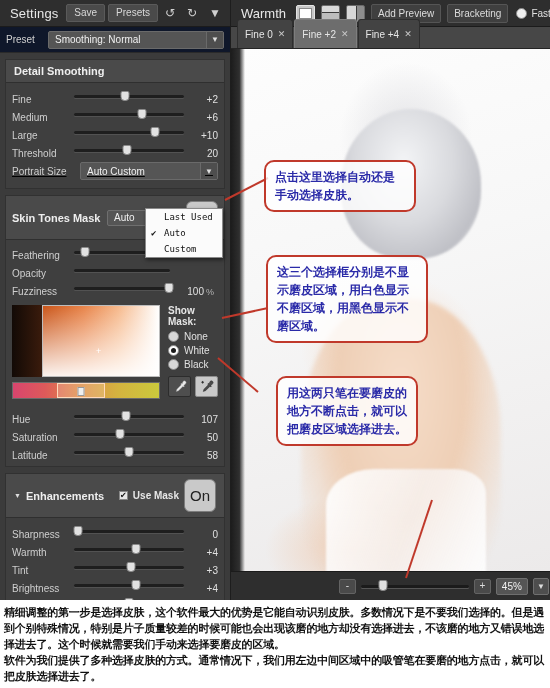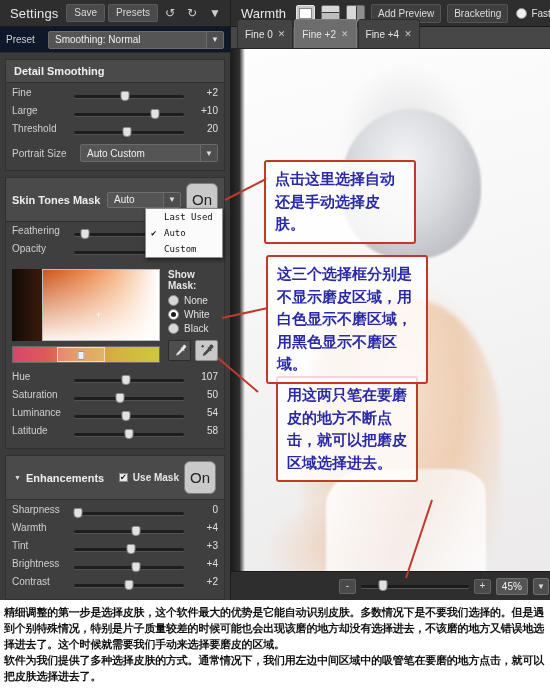--- a/index.html
+++ b/index.html
@@ -31,29 +31,29 @@
   .combo-val { color: #f0f0f0; font-size: 10px; padding-left: 6px; flex: 1; }
   .combo-arrow { width: 17px; height: 100%; background: #4e4e4e; border-left: 1px solid #6a6a6a; display: flex; align-items: center; justify-content: center; color: #ddd; font-size: 8px; }
 
   .section { margin: 6px 5px 0 5px; background: #3f3f3f; border: 1px solid #313131; }
   .section-title { background: #4a4a4a; color: #eee; font-size: 11px; font-weight: bold; padding: 5px 8px; display: flex; align-items: center; gap: 5px; border-bottom: 1px solid #2f2f2f; }
   .section-title .caret { font-size: 7px; color: #ddd; }
   .sec-right { margin-left: auto; display: flex; align-items: center; gap: 5px; font-weight: normal; }
   .chkbox { width: 9px; height: 9px; background: #e8e8e8; border: 1px solid #888; display: inline-flex; align-items: center; justify-content: center; font-size: 8px; color: #111; line-height: 1; }
   .onbtn { background: #c9c9c9; color: #222; font-size: 15px; padding: 7px 5px; border: 1px solid #7d7d7d; border-radius: 6px; }
 
-  .slider-row { display: flex; align-items: flex-start; height: 18px; padding: 0 6px; }
+  .slider-row { display: flex; align-items: flex-end; height: 18px; padding: 0 6px; }
   .sl-label { color: #cfcfcf; font-size: 10px; width: 62px; }
   .sl-track-wrap { flex: 1; position: relative; height: 18px; }
   .sl-track { position: absolute; top: 8px; left: 0; right: 0; height: 3px; background: #1e1e1e; border-radius: 2px; box-shadow: 0 1px 0 #525252; }
   .sl-knob { position: absolute; top: 4px; width: 9px; height: 10px; background: #e2e2e2; border: 1px solid #8a8a8a; border-radius: 2px 2px 4px 4px; transform: translateX(-50%); }
   .sl-val { color: #e0e0e0; font-size: 10px; width: 34px; text-align: right; }
   .sl-unit { color: #b5b5b5; font-size: 9px; width: 14px; text-align: left; padding-left: 2px; }
 
-  .portrait-row { display: flex; align-items: center; height: 24px; padding: 3px 6px; gap: 6px; }
+  .portrait-row { display: flex; align-items: center; height: 24px; padding: 3px 6px; gap: 6px; text-decoration: underline; }
   .portrait-label { color: #cfcfcf; font-size: 10px; width: 62px; }
 
   
   .skin-head { background: #4a4a4a; color: #eee; font-size: 11px; font-weight: bold; padding: 5px 6px; display: flex; align-items: center; gap: 6px; border-bottom: 1px solid #2f2f2f; }
   .skin-combo { width: 74px; height: 16px; background: #555; border: 1px solid #6f6f6f; border-radius: 2px; display: flex; align-items: center; font-weight: normal; }
 
   
   .dropdown {
     position: absolute; left: 145px; top: 208px; width: 78px; background: #fbfbfb;
     border: 1px solid #8a8a8a; box-shadow: 1px 2px 4px rgba(0,0,0,.5); z-index: 40;
@@ -132,22 +132,22 @@
 
   .zoombar { position: absolute; left: 0; right: 0; bottom: 0; height: 29px; background: #2e2e2e; display: flex; align-items: center; justify-content: flex-end; gap: 5px; padding: 0 6px; border-top: 1px solid #1b1b1b; }
   .z-btn { width: 17px; height: 15px; background: #4a4a4a; border: 1px solid #636363; border-radius: 2px; color: #ddd; font-size: 10px; display: flex; align-items: center; justify-content: center; line-height: 1; }
   .z-track-wrap { width: 108px; height: 16px; position: relative; }
   .z-track { position: absolute; top: 7px; left: 0; right: 0; height: 3px; background: #1b1b1b; border-radius: 2px; box-shadow: 0 1px 0 #555; }
   .z-knob { position: absolute; top: 2px; left: 22px; width: 9px; height: 11px; background: #e2e2e2; border: 1px solid #8a8a8a; border-radius: 2px 2px 4px 4px; transform: translateX(-50%); }
   .z-pct { background: #555; border: 1px solid #6f6f6f; color: #f2f2f2; font-size: 10px; padding: 2px 5px; border-radius: 2px; }
   .z-arrow { width: 16px; height: 17px; background: #4e4e4e; border: 1px solid #6f6f6f; border-radius: 2px; color: #ddd; font-size: 8px; display: flex; align-items: center; justify-content: center; }
 
   
-  .ann { position: absolute; background: rgba(255,255,255,.80); border: 2px solid #c0392b; border-radius: 3px;
-         color: #2a2aa8; font-family: "DejaVu Sans", sans-serif; font-size: 15px; font-weight: bold; line-height: 1.5;
+  .ann { position: absolute; background: rgba(255,255,255,.80); border: 2px solid #c0392b; border-radius: 10px;
+         color: #2a2aa8; font-family: "DejaVu Sans", sans-serif; font-size: 12px; font-weight: bold; line-height: 1.5;
          padding: 6px 9px; z-index: 30; }
   .ann-svg { position: absolute; left: 0; top: 0; width: 550px; height: 600px; z-index: 29; pointer-events: none; }
 
   
   .caption { position: absolute; left: 0; top: 600px; width: 550px; height: 88px; background: #fff; padding: 5px 4px 0 4px; }
   .caption p { color: #111; font-family: "DejaVu Sans", sans-serif; font-size: 11px; font-weight: bold; line-height: 1.45; letter-spacing: -.2px; }
 </style>
 </head>
 <body>
 
@@ -179,20 +179,28 @@
       <div style="padding:4px 0 5px 0;">
         <div class="slider-row">
           <span class="sl-label">Fine</span>
           <span class="sl-track-wrap">
             <span class="sl-track"></span>
             <span class="sl-knob" style="left:46%"></span>
           </span>
           <span class="sl-val">+2</span>
         </div>
         <div class="slider-row">
+          <span class="sl-label">Medium</span>
+          <span class="sl-track-wrap">
+            <span class="sl-track"></span>
+            <span class="sl-knob" style="left:62%"></span>
+          </span>
+          <span class="sl-val">+6</span>
+        </div>
+        <div class="slider-row">
           <span class="sl-label">Large</span>
           <span class="sl-track-wrap">
             <span class="sl-track"></span>
             <span class="sl-knob" style="left:74%"></span>
           </span>
           <span class="sl-val">+10</span>
         </div>
         <div class="slider-row">
           <span class="sl-label">Threshold</span>
           <span class="sl-track-wrap">
@@ -233,20 +241,29 @@
           <span class="sl-val"></span>
           <span class="sl-unit"></span>
         </div>
         <div class="slider-row">
           <span class="sl-label">Opacity</span>
           <span class="sl-track-wrap">
             <span class="sl-track"></span>
           </span>
           <span class="sl-val"></span>
           <span class="sl-unit"></span>
+        </div>
+        <div class="slider-row">
+          <span class="sl-label">Fuzziness</span>
+          <span class="sl-track-wrap">
+            <span class="sl-track"></span>
+            <span class="sl-knob" style="left:99%"></span>
+          </span>
+          <span class="sl-val">100</span>
+          <span class="sl-unit">%</span>
         </div>
       </div>
 
       <div class="cp-wrap">
         <div class="cp-left">
           <div class="cp-box">
             <span class="cp-dark"></span>
             <span class="cp-field"></span>
             <span class="cp-cross">+</span>
           </div>
@@ -297,28 +314,20 @@
         </div>
         <div class="slider-row">
           <span class="sl-label">Saturation</span>
           <span class="sl-track-wrap">
             <span class="sl-track"></span>
             <span class="sl-knob" style="left:42%"></span>
           </span>
           <span class="sl-val">50</span>
         </div>
         <div class="slider-row">
-          <span class="sl-label">Luminance</span>
-          <span class="sl-track-wrap">
-            <span class="sl-track"></span>
-            <span class="sl-knob" style="left:47%"></span>
-          </span>
-          <span class="sl-val">54</span>
-        </div>
-        <div class="slider-row">
           <span class="sl-label">Latitude</span>
           <span class="sl-track-wrap">
             <span class="sl-track"></span>
             <span class="sl-knob" style="left:50%"></span>
           </span>
           <span class="sl-val">58</span>
         </div>
       </div>
     </div>
 

